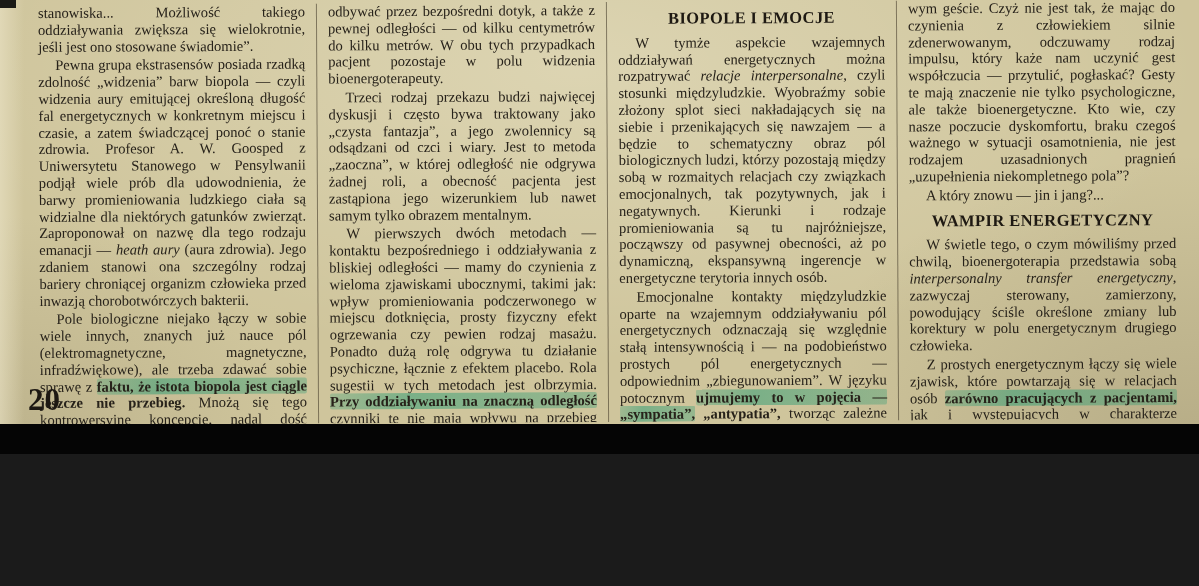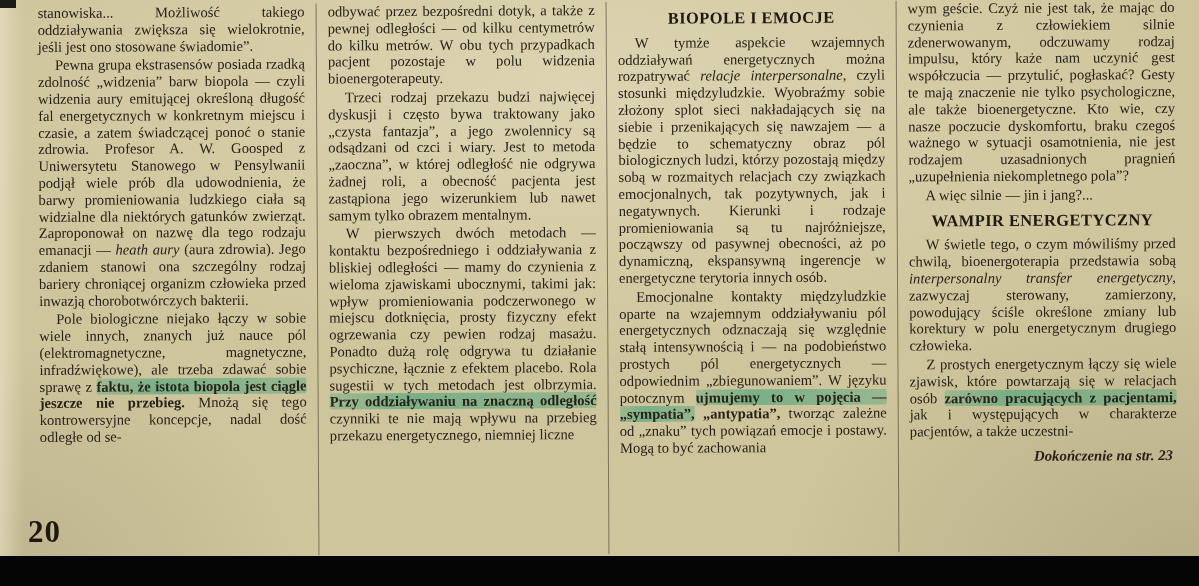--- a/index.html
+++ b/index.html
@@ -1,21 +1,21 @@
 <!DOCTYPE html>
 <html lang="pl"><head>
 <meta charset="utf-8">
 <style>
   * { box-sizing: border-box; }
   html, body { margin: 0; padding: 0; background: #1b1b1b; }
 
   .scan {
     position: relative;
     width: 1199px;
-    height: 586px;
+    height: 454px;
     overflow: hidden;
     background:
       radial-gradient(ellipse 900px 420px at 48% 15%, rgba(255,252,235,0.28), rgba(255,252,235,0) 70%),
       radial-gradient(ellipse 700px 500px at 100% 100%, rgba(80,70,45,0.20), rgba(0,0,0,0) 60%),
       radial-gradient(ellipse 500px 400px at 0% 100%, rgba(90,80,55,0.16), rgba(0,0,0,0) 60%),
       #cfc59c;
     font-family: "Liberation Serif", "DejaVu Serif", serif;
     color: #27221a;
   }
 
@@ -110,21 +110,21 @@
         <p class="p"><span>Trzeci rodzaj przekazu budzi najwięcej dyskusji i często bywa traktowany jako „czysta fantazja”, a jego zwolennicy są odsądzani od czci i wiary. Jest to metoda „zaoczna”, w której odległość nie odgrywa żadnej roli, a obecność pacjenta jest zastąpiona jego wizerunkiem lub nawet samym tylko obrazem mentalnym.</span></p>
         <p class="p"><span>W pierwszych dwóch metodach — kontaktu bezpośredniego i oddziaływania z bliskiej odległości — mamy do czynienia z wieloma zjawiskami ubocznymi, takimi jak: wpływ promieniowania podczerwonego w miejscu dotknięcia, prosty fizyczny efekt ogrzewania czy pewien rodzaj masażu. Ponadto dużą rolę odgrywa tu działanie psychiczne, łącznie z efektem placebo. Rola sugestii w tych metodach jest olbrzymia. </span><span class="b hl">Przy oddziaływaniu na znaczną odległość</span><span> czynniki te nie mają wpływu na przebieg przekazu energetycznego, niemniej liczne</span></p>
       </div>
       <div class="col">
         <div class="h">BIOPOLE I EMOCJE</div>
         <p class="p"><span>W tymże aspekcie wzajemnych oddziaływań energetycznych można rozpatrywać </span><span class="i">relacje interpersonalne</span><span>, czyli stosunki międzyludzkie. Wyobraźmy sobie złożony splot sieci nakładających się na siebie i przenikających się nawzajem — a będzie to schematyczny obraz pól biologicznych ludzi, którzy pozostają między sobą w rozmaitych relacjach czy związkach emocjonalnych, tak pozytywnych, jak i negatywnych. Kierunki i rodzaje promieniowania są tu najróżniejsze, począwszy od pasywnej obecności, aż po dynamiczną, ekspansywną ingerencje w energetyczne terytoria innych osób.</span></p>
         <p class="p"><span>Emocjonalne kontakty międzyludzkie oparte na wzajemnym oddziaływaniu pól energetycznych odznaczają się względnie stałą intensywnością i — na podobieństwo prostych pól energetycznych — odpowiednim „zbiegunowaniem”. W języku potocznym </span><span class="b hl">ujmujemy to w pojęcia — „sympatia”,</span><span class="b"> „antypatia”,</span><span> tworząc zależne od „znaku” tych powiązań emocje i postawy. Mogą to być zachowania</span></p>
       </div>
       <div class="col">
         <p class="p noindent"><span>wym geście. Czyż nie jest tak, że mając do czynienia z człowiekiem silnie zdenerwowanym, odczuwamy rodzaj impulsu, który każe nam uczynić gest współczucia — przytulić, pogłaskać? Gesty te mają znaczenie nie tylko psychologiczne, ale także bioenergetyczne. Kto wie, czy nasze poczucie dyskomfortu, braku czegoś ważnego w sytuacji osamotnienia, nie jest rodzajem uzasadnionych pragnień „uzupełnienia niekompletnego pola”?</span></p>
-        <p class="p"><span>A więc silnie — jin i jang?...</span></p>
+        <p class="p"><span>A który znowu — jin i jang?...</span></p>
         <div class="h">WAMPIR ENERGETYCZNY</div>
         <p class="p"><span>W świetle tego, o czym mówiliśmy przed chwilą, bioenergoterapia przedstawia sobą </span><span class="i">interpersonalny transfer energetyczny</span><span>, zazwyczaj sterowany, zamierzony, powodujący ściśle określone zmiany lub korektury w polu energetycznym drugiego człowieka.</span></p>
         <p class="p"><span>Z prostych energetycznym łączy się wiele zjawisk, które powtarzają się w relacjach osób </span><span class="b hl">zarówno pracujących z pacjentami,</span><span> jak i występujących w charakterze pacjentów, a także uczestni-</span></p>
         <div class="note">Dokończenie na str. 23</div>
       </div>
     </div>
 
   <div class="page-number">20</div>
   <div class="bottom-bar"></div>
 </div>

